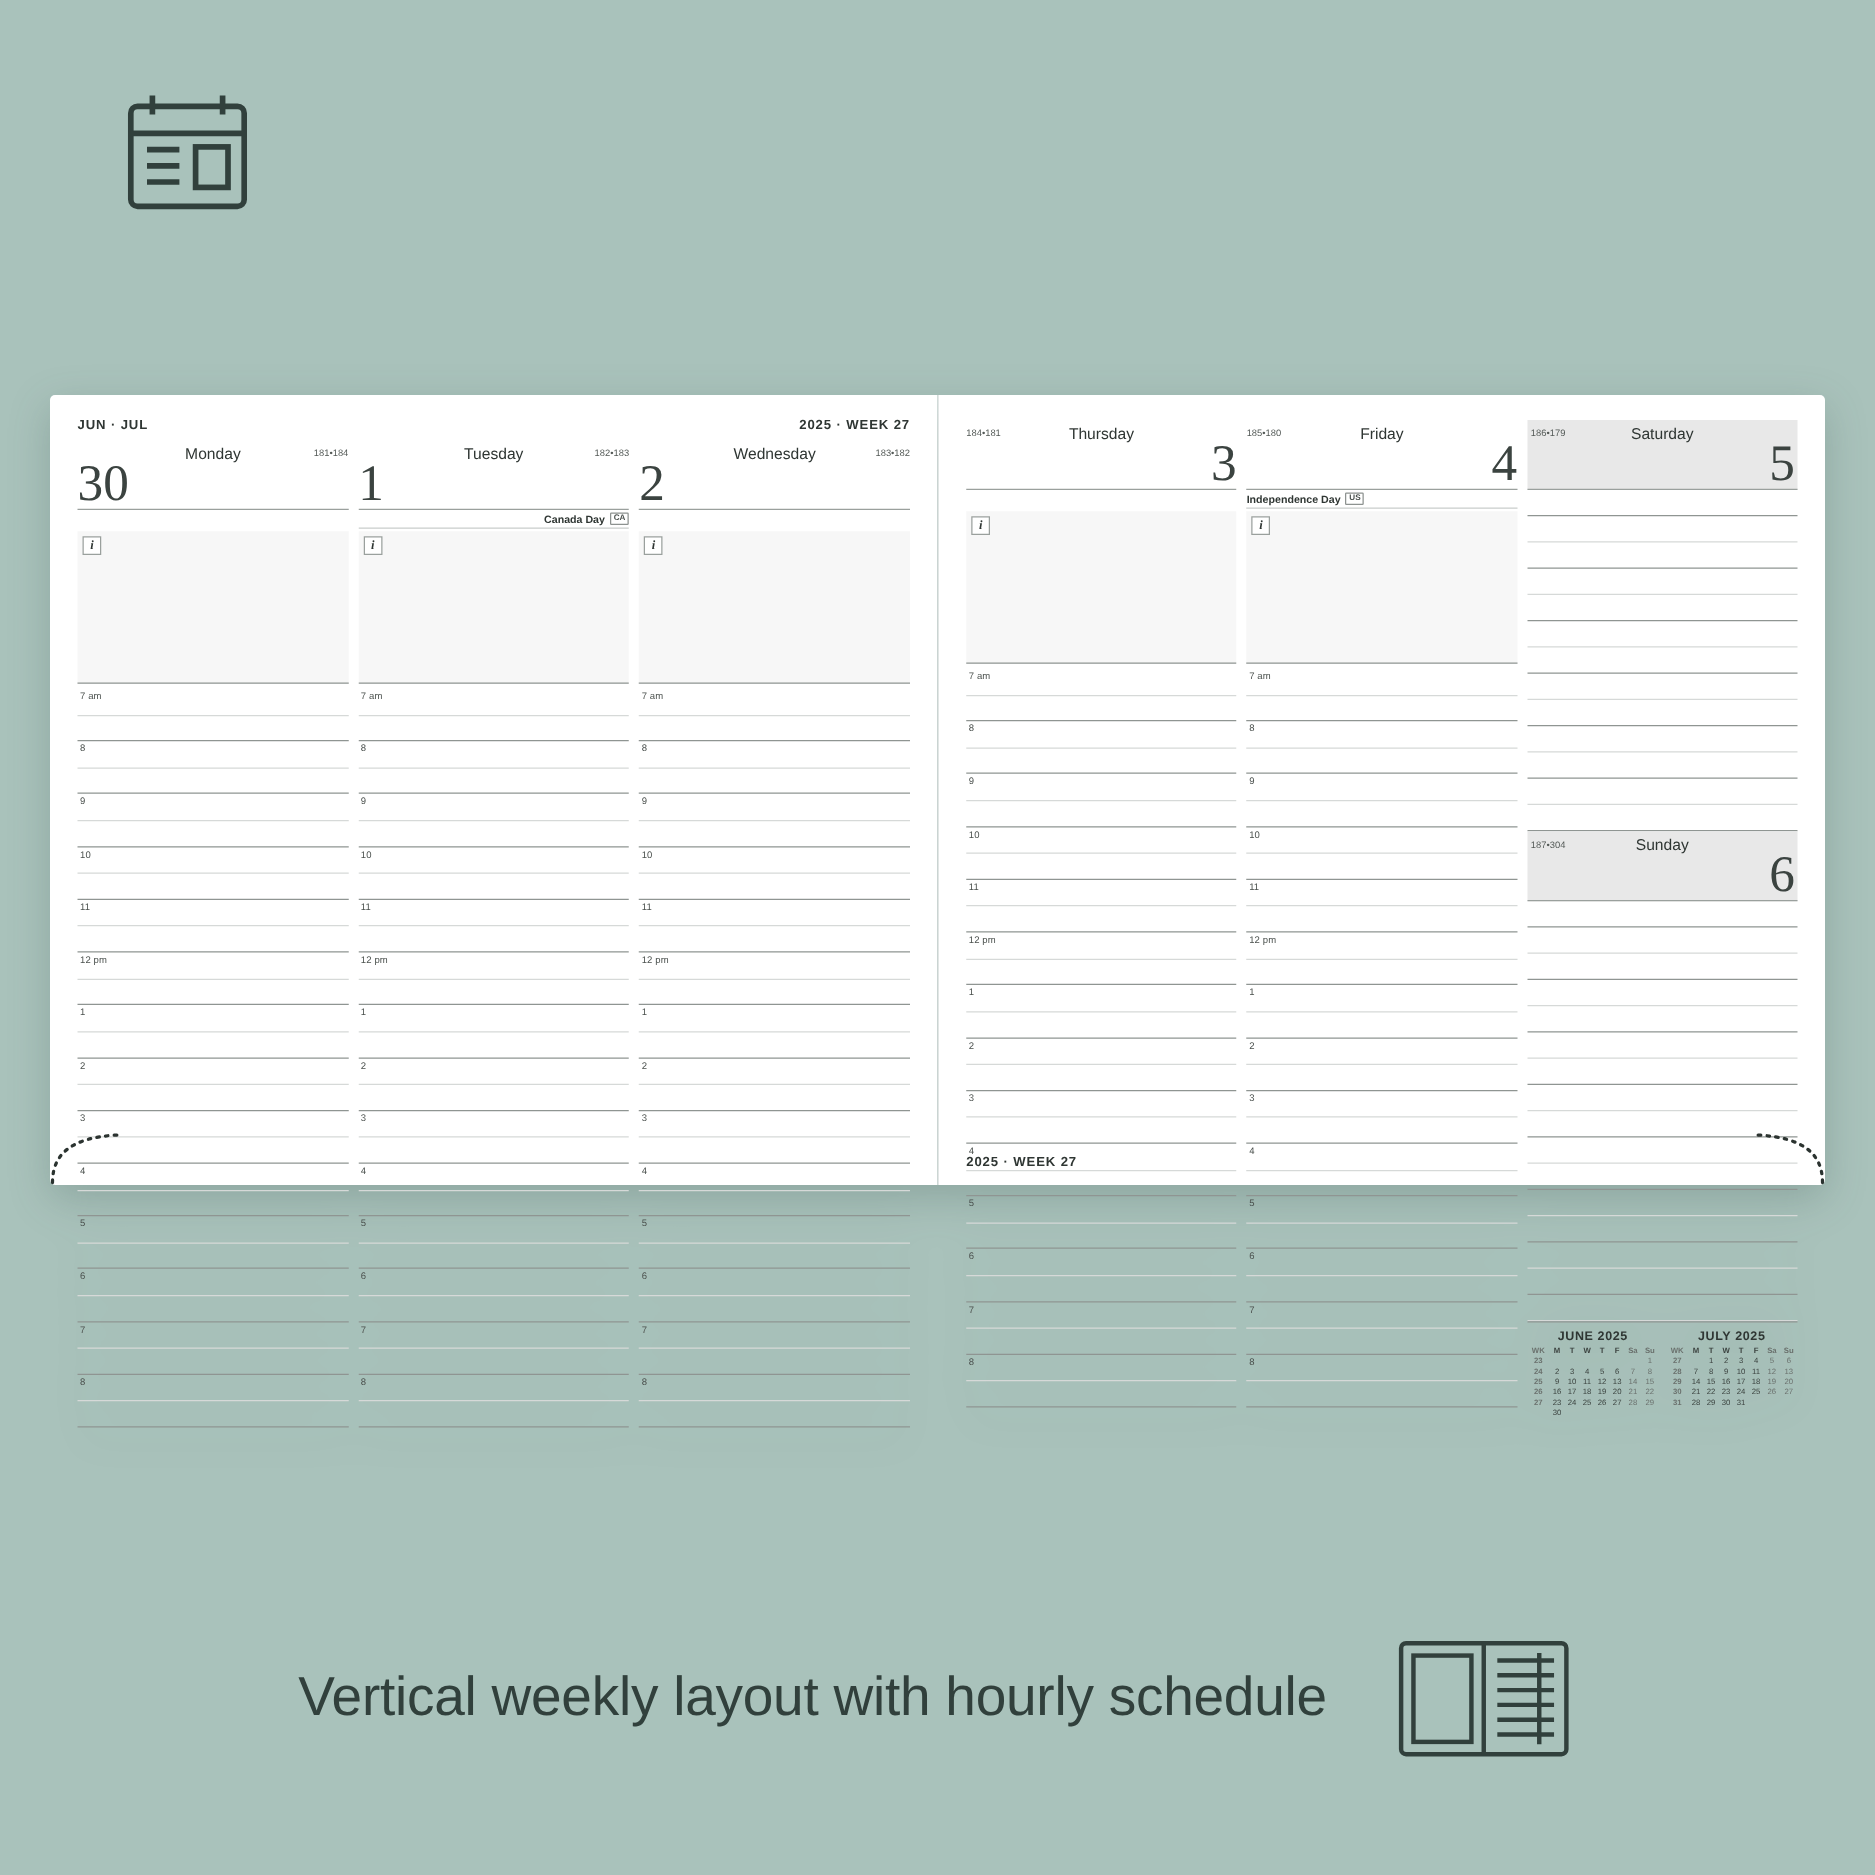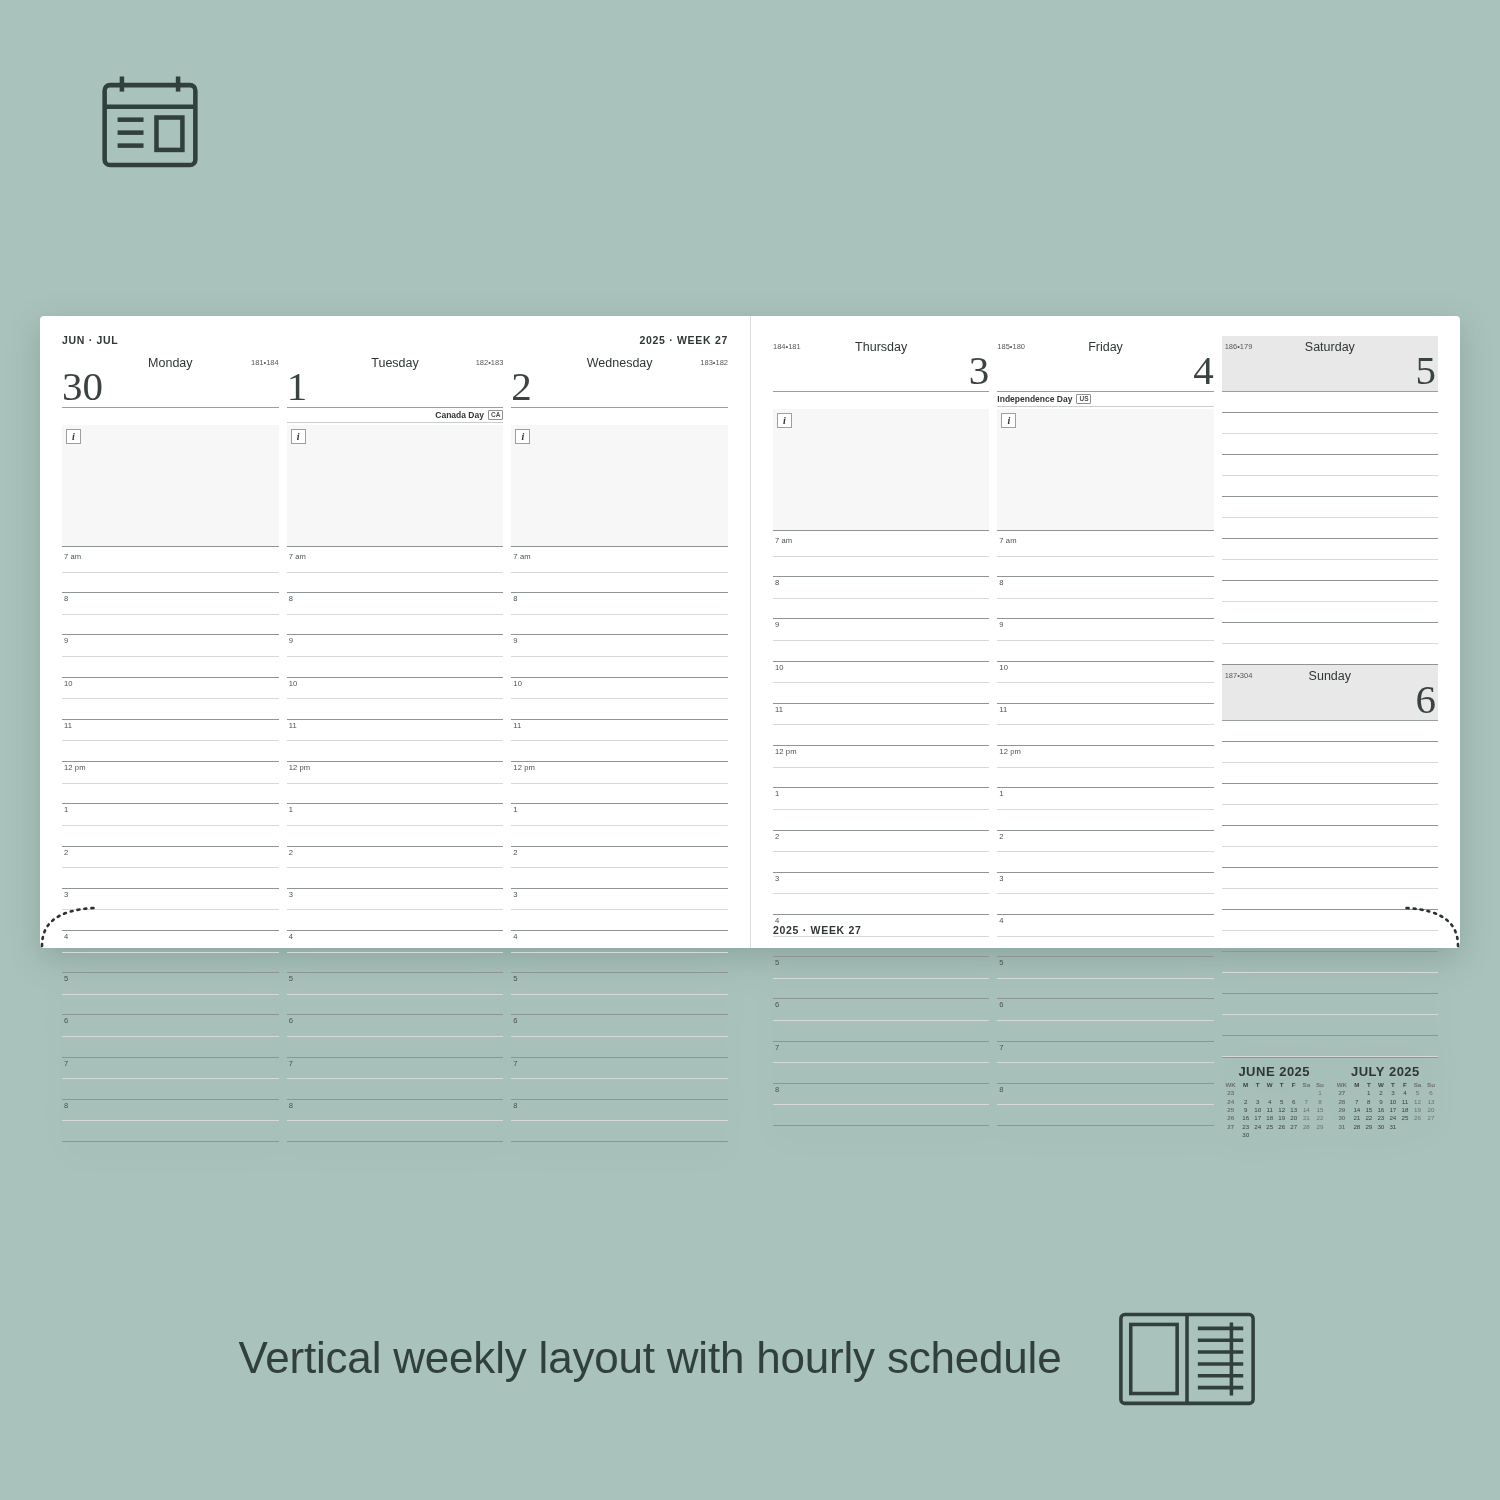--- a/index.html
+++ b/index.html
@@ -144,21 +144,21 @@
   .we-lines .ln { border-bottom: 1px solid #8f9592; }
   .we-lines .ln.light { border-bottom: 1px solid #d6d9d8; }
 
   
   .mini-wrap {
     display: flex; gap: 6px; margin-top: auto; padding-top: 6px;
     border-top: 1px solid #8f9592;
   }
   .mini { flex: 1 1 0; }
   .mini .mtitle {
-    text-align: center; font-size: 13px; font-weight: 700; letter-spacing: 0.5px;
+    text-align: center; font-size: 10px; font-weight: 700; letter-spacing: 0.5px;
     color: #2f3633; margin-bottom: 2px;
   }
   table.mc { width: 100%; border-collapse: collapse; }
   table.mc th, table.mc td {
     font-size: 6.2px; line-height: 1.35; text-align: center; color: #3c4340;
     padding: 0; font-weight: 400;
   }
   table.mc th { font-weight: 700; }
   table.mc td.wk, table.mc th.wk { color: #6b716e; font-weight: 700; }
   table.mc td.sa, table.mc th.sa { color: #6b716e; }

